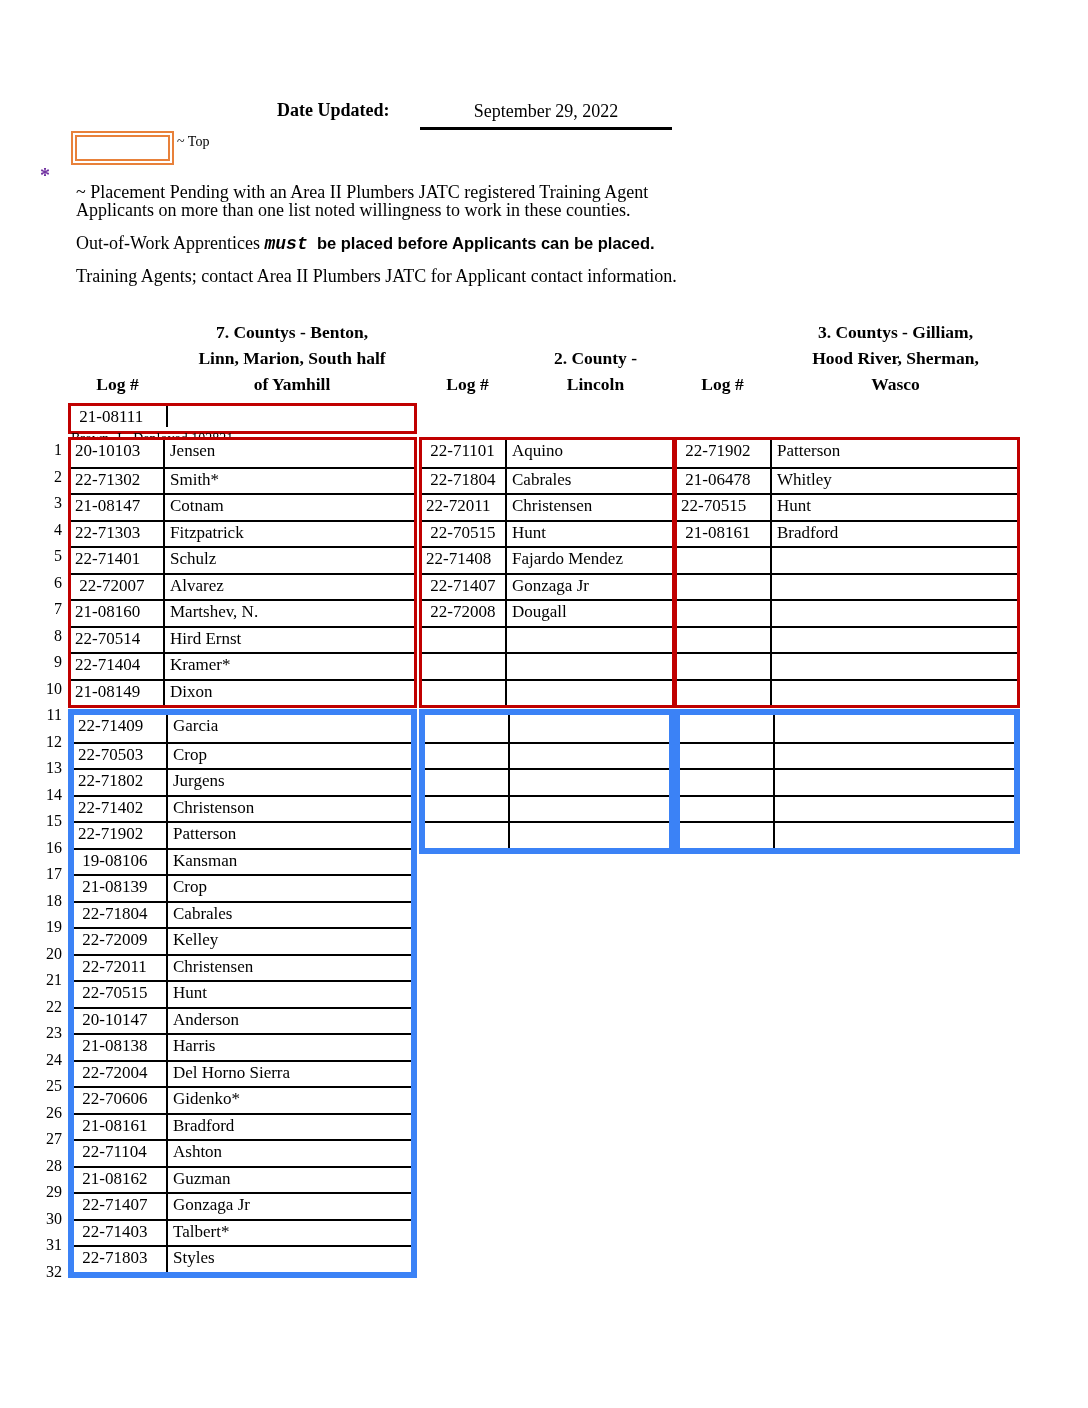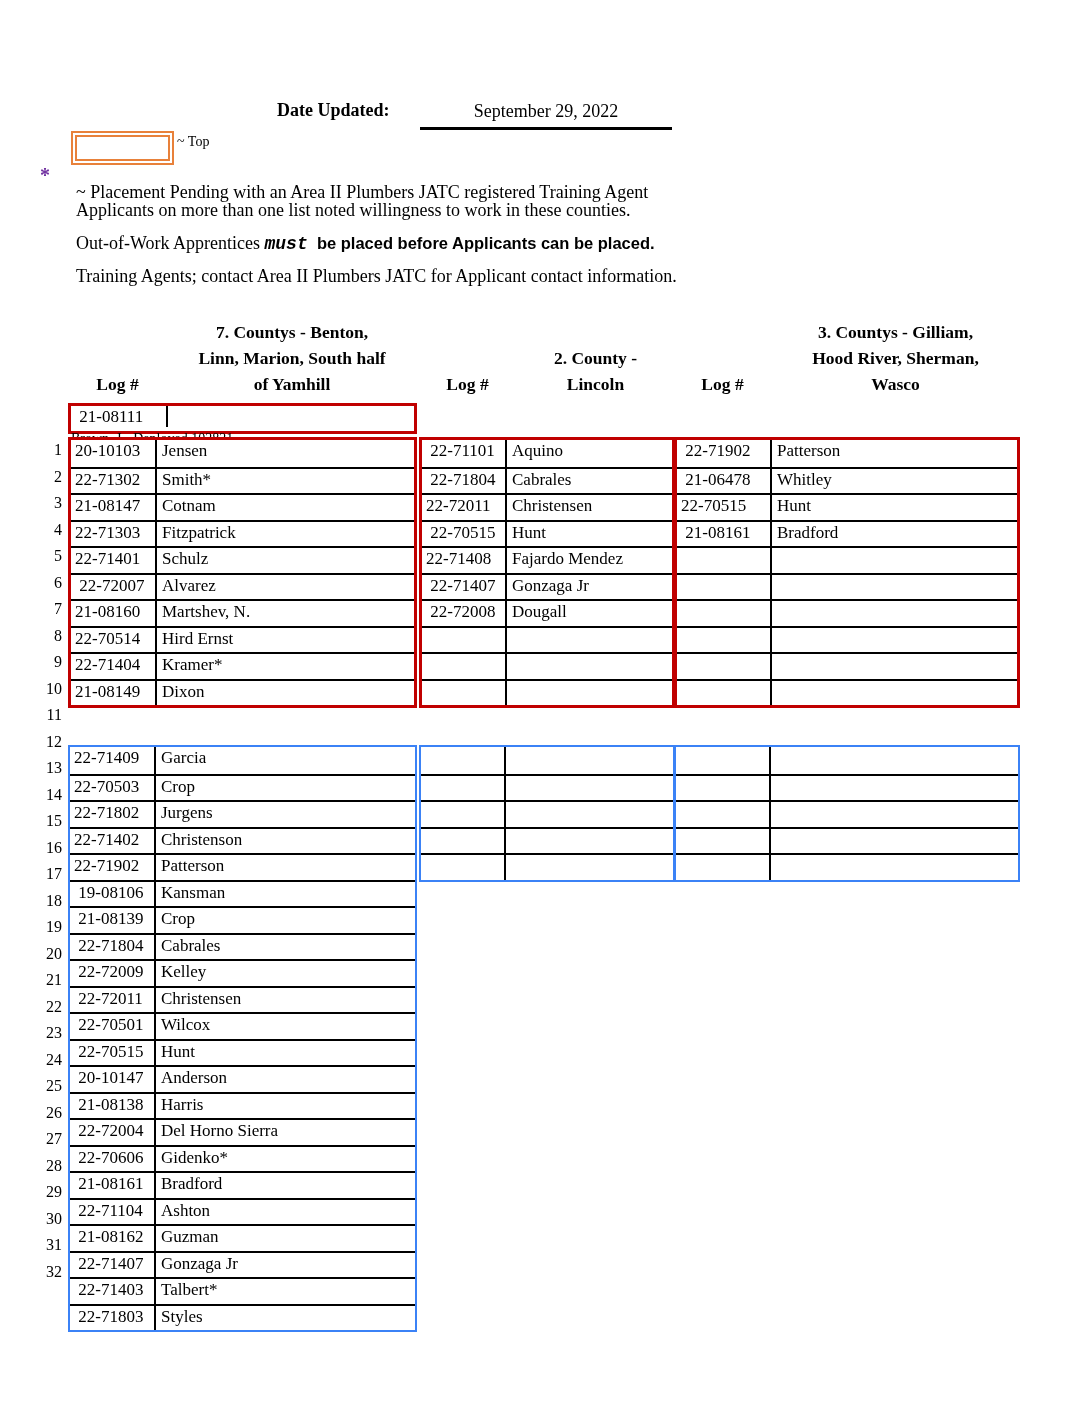--- a/index.html
+++ b/index.html
@@ -40,27 +40,27 @@
   .g1{left:68px;top:316px;width:349px;}
   .g1 .loghead{width:99px;}
   .g2{left:419px;top:316px;width:256px;}
   .g2 .loghead{width:97px;}
   .g3{left:674px;top:316px;width:346px;}
   .g3 .loghead{width:97px;}
 
   
   .block{background:#fff;box-sizing:border-box;flex-direction:column;}
   .redblk{border:3px solid var(--red);}
-  .blkblk{border:2px solid #3b82f6;margin-top:36px;}
+  .blkblk{border:6px solid #3b82f6;}
   .trow{display:flex;height:26.5px;box-sizing:border-box;border-top:2px solid #000;}
   .trow:first-child{border-top:none;}
   .cell{font-size:17px;padding-top:1px;white-space:pre;overflow:hidden;}
   .cell.log{border-right:2px solid #000;padding-left:4px;box-sizing:border-box;}
   .cell.name{flex:1;padding-left:5px;}
-  .col1 .cell.log{width:86px;}
+  .col1 .cell.log{width:94px;}
   .col2 .cell.log{width:85px;}
   .col3 .cell.log{width:95px;}
 
   
   .deployed{left:68px;top:403px;width:349px;height:31px;display:flex;}
   .deployed .dlog{width:97px;border-right:2px solid #000;font-size:17px;padding-left:4px;white-space:pre;box-sizing:border-box;padding-top:1px;}
   .deployed .dname{flex:1;font-size:14px;padding-left:0;padding-top:4px;white-space:pre;}
 
   
   .rail{left:24px;top:438px;width:38px;}
@@ -218,24 +218,20 @@
       </div>
       <div class="trow">
         <div class="cell log"> 22-72009</div>
         <div class="cell name">Kelley</div>
       </div>
       <div class="trow">
         <div class="cell log"> 22-72011</div>
         <div class="cell name">Christensen</div>
       </div>
       <div class="trow">
-        <div class="cell log"> 22-70501</div>
-        <div class="cell name">Wilcox</div>
-      </div>
-      <div class="trow">
         <div class="cell log"> 22-70515</div>
         <div class="cell name">Hunt</div>
       </div>
       <div class="trow">
         <div class="cell log"> 20-10147</div>
         <div class="cell name">Anderson</div>
       </div>
       <div class="trow">
         <div class="cell log"> 21-08138</div>
         <div class="cell name">Harris</div>

